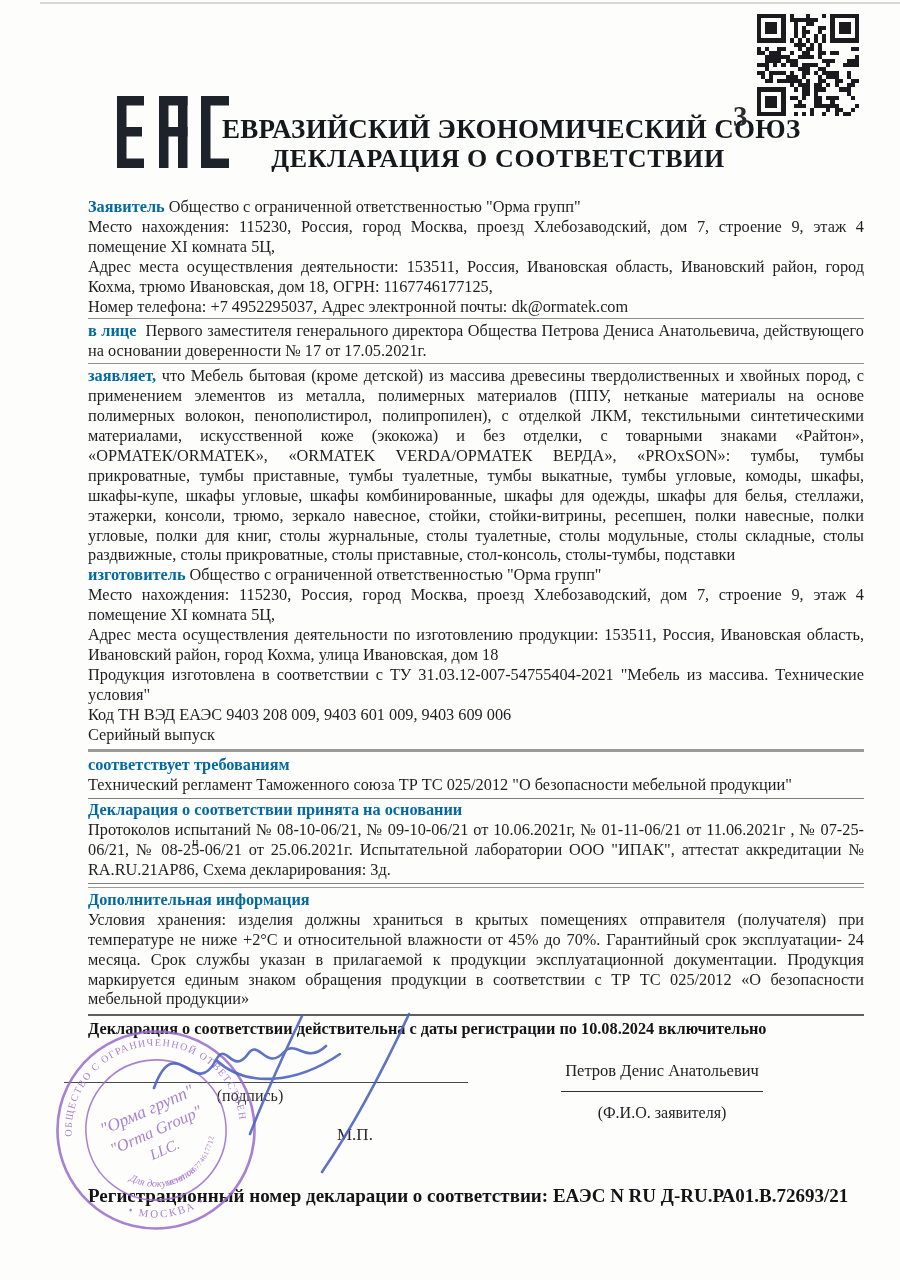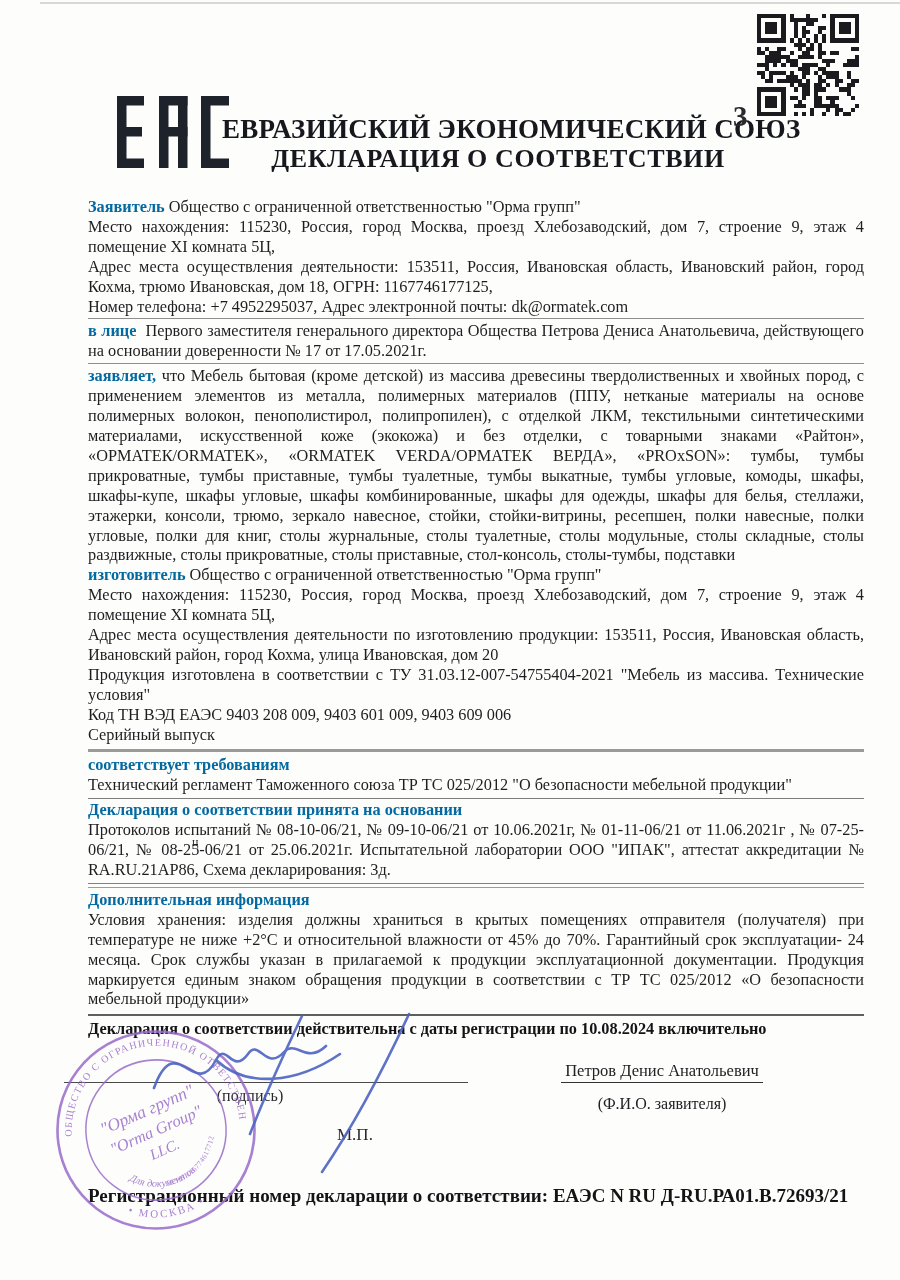--- a/index.html
+++ b/index.html
@@ -26,21 +26,21 @@
   .rule.thin{border-top:1.5px solid #7d7d7b;margin:3px 0 1px 0;}
   .rule.double{height:3px;border-top:1.4px solid #828280;border-bottom:1.2px solid #9c9c9a;margin:3px 0 2px 0;}
   .rule.dark{border-top:2.2px solid #5f5f5d;margin:5px 0 3px 0;}
   .validity{font-weight:bold;color:#141417;margin-top:1px;}
   .basis-p{position:relative;}
   .sub-artifact{position:absolute;left:104px;top:13px;font-size:12px;color:#2a2a2e;}
   
   .sign-line{position:absolute;left:64px;top:1082px;width:404px;border-top:1.7px solid #4a4a48;z-index:2;}
   .sign-caption{position:absolute;left:175px;top:1087px;width:150px;text-align:center;font-size:16px;color:#2a2a2e;}
   .fio{position:absolute;left:552px;top:1061px;width:220px;text-align:center;font-size:16.5px;color:#222226;}
-  .fio-name{display:inline-block;border-bottom:1.4px solid #323236;padding:0 4px 1px 4px;}
+  .fio-name{display:inline-block;border-bottom:1.4px solid #323236;padding:0 4px 10px 4px;}
   .fio-caption{margin-top:12px;font-size:16px;}
   .mp{position:absolute;left:337px;top:1125px;font-size:17px;color:#2b2b2f;}
   .stamp{position:absolute;left:52px;top:1026px;width:208px;height:208px;transform:rotate(-8deg);opacity:.85;z-index:3;}
   .signature-ink{position:absolute;left:126px;top:1010px;width:310px;height:170px;z-index:4;}
   .registration{position:absolute;left:88px;top:1165px;font-weight:bold;font-size:19px;line-height:23.5px;color:#141417;}
   .registration .r2{padding-left:9px;}
 </style>
 </head>
 <body>
 
@@ -384,21 +384,21 @@
     <div class="rule"></div>
 
     <p><b>в лице</b>&nbsp; <span>Первого заместителя генерального директора Общества Петрова Дениса Анатольевича, действующего на основании доверенности № 17 от 17.05.2021г.</span></p>
 
     <div class="rule"></div>
 
     <p><b>заявляет,</b> <span>что Мебель бытовая (кроме детской) из массива древесины твердолиственных и хвойных пород, с применением элементов из металла, полимерных материалов (ППУ, нетканые материалы на основе полимерных волокон, пенополистирол, полипропилен), с отделкой ЛКМ, текстильными синтетическими материалами, искусственной коже (экокожа) и без отделки, с товарными знаками «Райтон», «ОРМАТЕК/ORMATEK», «ORMATEK VERDA/ОРМАТЕК ВЕРДА», «PROxSON»: тумбы, тумбы прикроватные, тумбы приставные, тумбы туалетные, тумбы выкатные, тумбы угловые, комоды, шкафы, шкафы-купе, шкафы угловые, шкафы комбинированные, шкафы для одежды, шкафы для белья, стеллажи, этажерки, консоли, трюмо, зеркало навесное, стойки, стойки-витрины, ресепшен, полки навесные, полки угловые, полки для книг, столы журнальные, столы туалетные, столы модульные, столы складные, столы раздвижные, столы прикроватные, столы приставные, стол-консоль, столы-тумбы, подставки</span></p>
 
     <p><b>изготовитель</b> <span>Общество с ограниченной ответственностью "Орма групп"</span></p>
     <p>Место нахождения: 115230, Россия, город Москва, проезд Хлебозаводский, дом 7, строение 9, этаж 4 помещение XI комната 5Ц,</p>
-    <p>Адрес места осуществления деятельности по изготовлению продукции: 153511, Россия, Ивановская область, Ивановский район, город Кохма, улица Ивановская, дом 20</p>
+    <p>Адрес места осуществления деятельности по изготовлению продукции: 153511, Россия, Ивановская область, Ивановский район, город Кохма, улица Ивановская, дом 18</p>
     <p>Продукция изготовлена в соответствии с ТУ 31.03.12-007-54755404-2021 "Мебель из массива. Технические условия"</p>
     <p>Код ТН ВЭД ЕАЭС  9403 208 009, 9403 601 009, 9403 609 006</p>
     <p>Серийный выпуск</p>
 
     <div class="rule thick"></div>
 
     <p><b>соответствует требованиям</b></p>
     <p>Технический регламент Таможенного союза ТР ТС 025/2012 "О безопасности мебельной продукции"</p>
 
     <div class="rule thin"></div>

